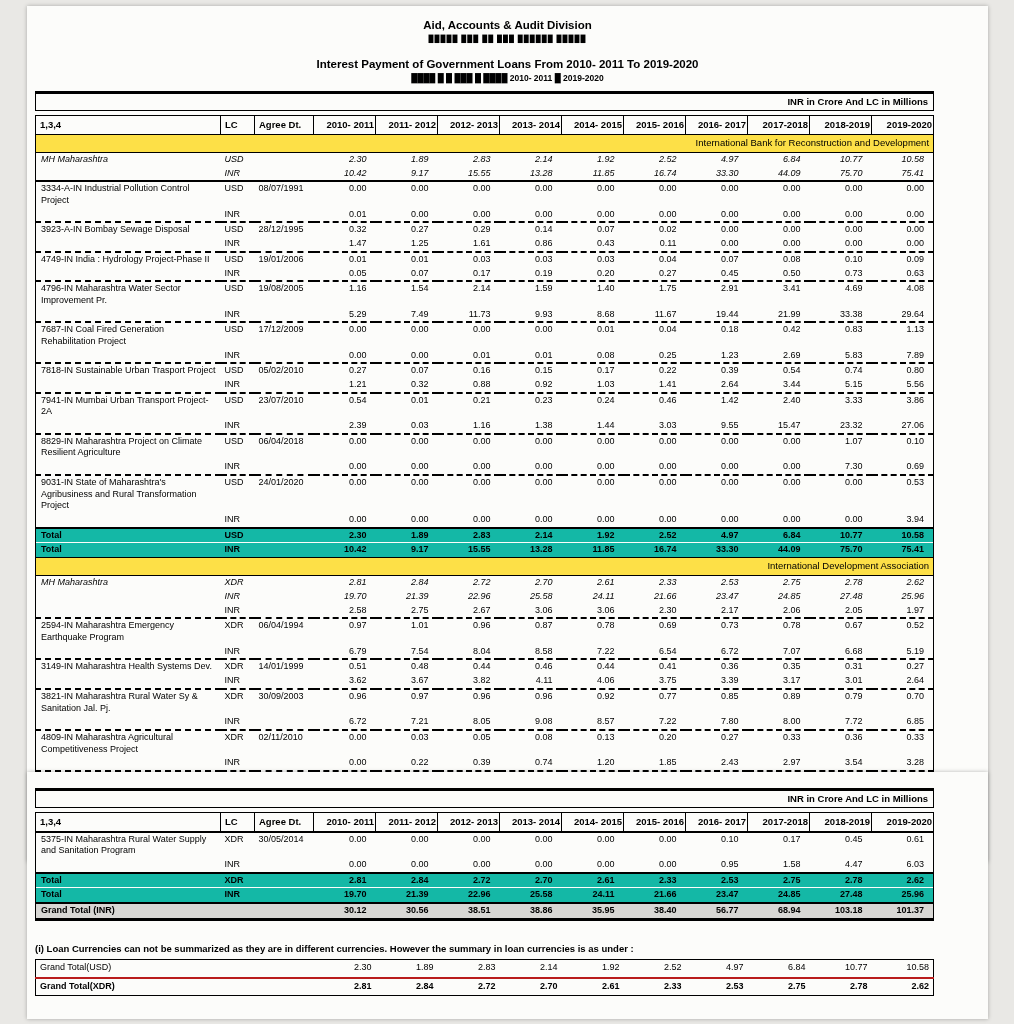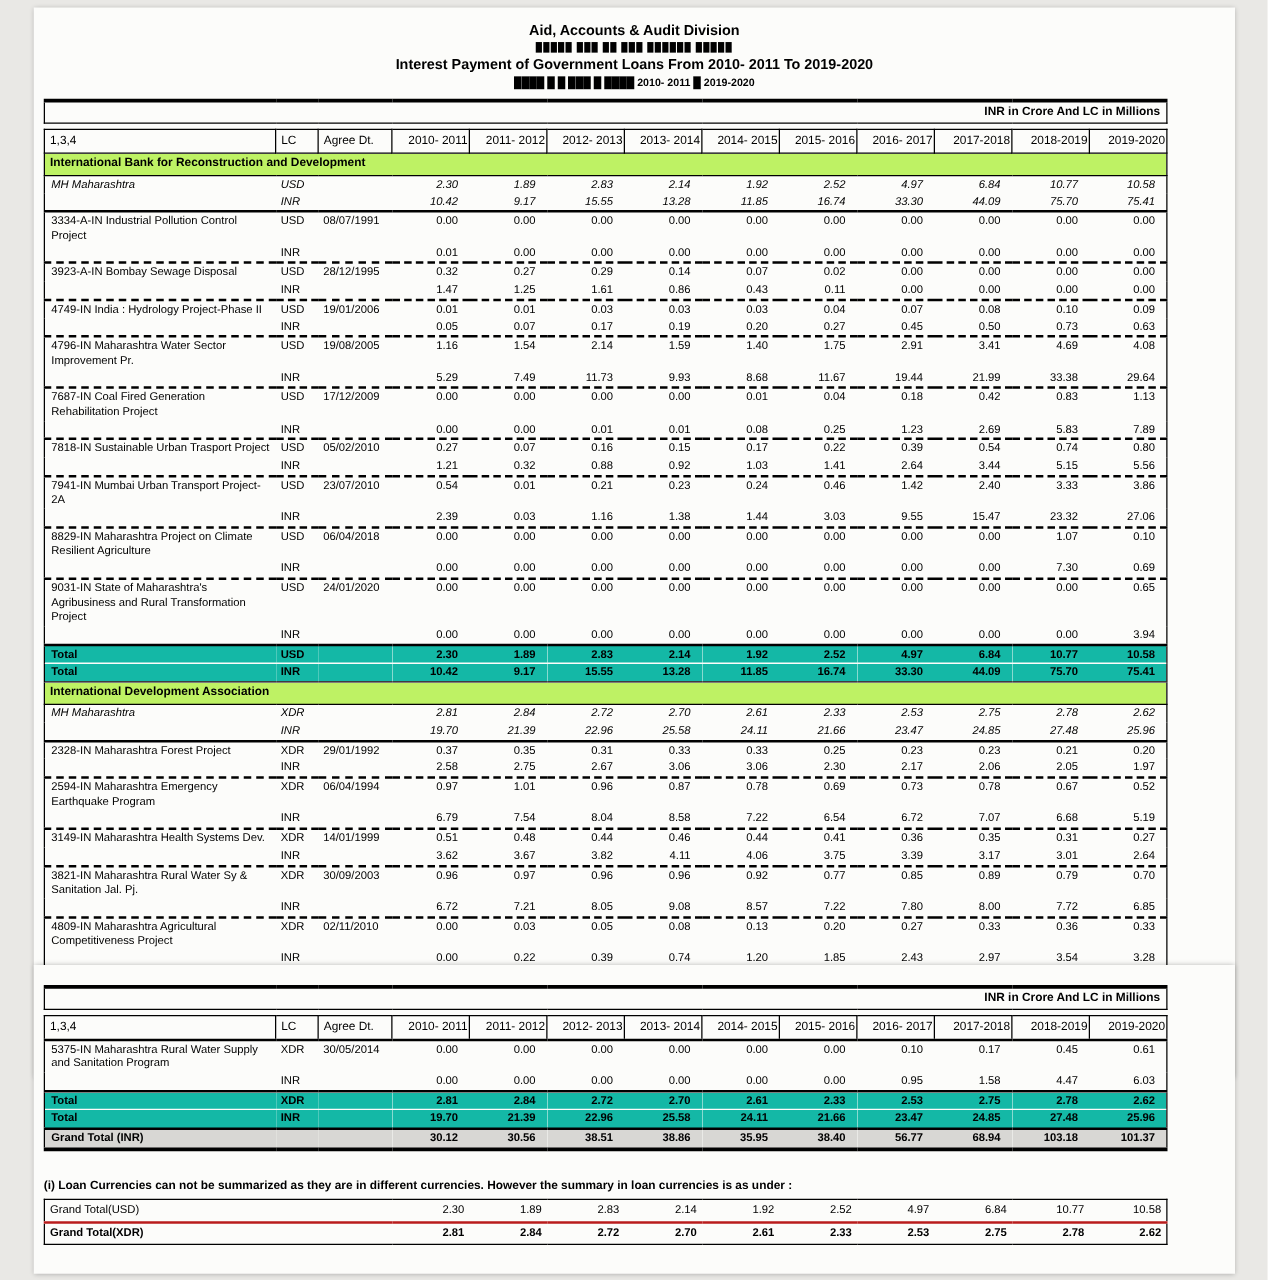--- a/index.html
+++ b/index.html
@@ -12,38 +12,38 @@
   .page{
     position:absolute;background:#fcfcfa;
     box-shadow:0 0 4px rgba(0,0,0,.28);
   }
   #page1{left:27px;top:6px;width:961px;height:856px;}
   #page2{left:27px;top:772px;width:961px;height:247px;}
 
   .titles{text-align:center;padding-top:12px;line-height:1.3;}
   .t1{font-size:11.5px;font-weight:bold;}
   .t2{font-size:7px;font-weight:bold;letter-spacing:1px;margin-top:1px;}
-  .t3{font-size:11.5px;font-weight:bold;margin-top:2px;}
+  .t3{font-size:11.5px;font-weight:bold;margin-top:14px;}
   .t4{font-size:8.5px;font-weight:bold;margin-top:1px;}
 
   .tblwrap{margin:7px 8px 0 8px;}
   .tblwrap2{margin:16px 8px 0 8px;}
 
   table{border-collapse:collapse;table-layout:fixed;width:898px;}
   td{font-size:9px;padding:1px 4px;vertical-align:top;line-height:1.3;overflow:hidden;}
 
   tr.units td{border:1px solid #000;border-top:3px solid #000;font-weight:bold;text-align:right;font-size:9.5px;padding:2px 5px;}
   tr.gaprow td{border:none;height:4px;padding:0;}
-  tr.hdr td{border:1px solid #000;font-weight:normal;font-size:9.5px;padding:2.5px 4px;background:#fcfcfa;}
+  tr.hdr td{border:1px solid #000;font-weight:bold;font-size:9.5px;padding:2.5px 4px;background:#fcfcfa;}
   tr.hdr td.yr{text-align:right;padding:2.5px 1px;}
 
   tbody.data td:first-child{border-left:1px solid #000;}
   tbody.data td:last-child{border-right:1px solid #000;}
 
-  tr.sec td{background:#bef264;font-weight:bold;font-size:9.5px;border-top:1px solid #000;border-bottom:1px solid #000;border-left:1px solid #000;border-right:1px solid #000;padding:2.5px 4px;}
+  tr.sec td{background:#fde047;font-weight:normal;font-size:9.5px;border-top:1px solid #000;border-bottom:1px solid #000;border-left:1px solid #000;border-right:1px solid #000;padding:2.5px 4px;text-align:right;}
   tr.cur td, tr.curinr td{font-style:italic;}
   tr.proj td{border-top:2px dashed #000;}
   tr.proj.first td{border-top:2px solid #000;border-top-style:solid;margin-top:36px;}
   tr.total td{background:#14b8a6;font-weight:bold;border-top:2px solid #000;}
   tr.total.cont td{border-top:1px solid #fcfcfa;}
   tr.gtotal td{background:#d8d7d4;font-weight:bold;border-top:2px solid #000;border-bottom:3px solid #000;}
   #t1body tr:last-child td{border-bottom:2px dashed #000;}
 
   td.num{text-align:right;padding-right:9px;}
   td.namec{padding-left:5px;}
@@ -386,21 +386,21 @@
             <td>24/01/2020</td>
             <td class="num">0.00</td>
             <td class="num">0.00</td>
             <td class="num">0.00</td>
             <td class="num">0.00</td>
             <td class="num">0.00</td>
             <td class="num">0.00</td>
             <td class="num">0.00</td>
             <td class="num">0.00</td>
             <td class="num">0.00</td>
-            <td class="num">0.65</td>
+            <td class="num">0.53</td>
           </tr>
           <tr class="projinr">
             <td class="namec"></td>
             <td>INR</td>
             <td></td>
             <td class="num">0.00</td>
             <td class="num">0.00</td>
             <td class="num">0.00</td>
             <td class="num">0.00</td>
             <td class="num">0.00</td>
@@ -465,35 +465,20 @@
             <td class="num">19.70</td>
             <td class="num">21.39</td>
             <td class="num">22.96</td>
             <td class="num">25.58</td>
             <td class="num">24.11</td>
             <td class="num">21.66</td>
             <td class="num">23.47</td>
             <td class="num">24.85</td>
             <td class="num">27.48</td>
             <td class="num">25.96</td>
-          </tr>
-          <tr class="proj first">
-            <td class="namec">2328-IN  Maharashtra Forest Project</td>
-            <td>XDR</td>
-            <td>29/01/1992</td>
-            <td class="num">0.37</td>
-            <td class="num">0.35</td>
-            <td class="num">0.31</td>
-            <td class="num">0.33</td>
-            <td class="num">0.33</td>
-            <td class="num">0.25</td>
-            <td class="num">0.23</td>
-            <td class="num">0.23</td>
-            <td class="num">0.21</td>
-            <td class="num">0.20</td>
           </tr>
           <tr class="projinr">
             <td class="namec"></td>
             <td>INR</td>
             <td></td>
             <td class="num">2.58</td>
             <td class="num">2.75</td>
             <td class="num">2.67</td>
             <td class="num">3.06</td>
             <td class="num">3.06</td>

